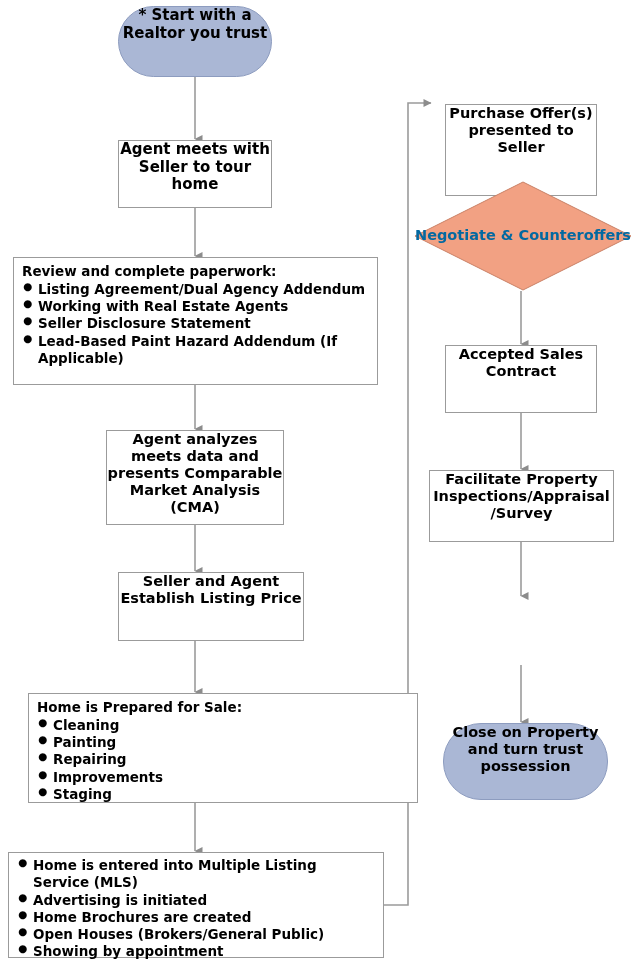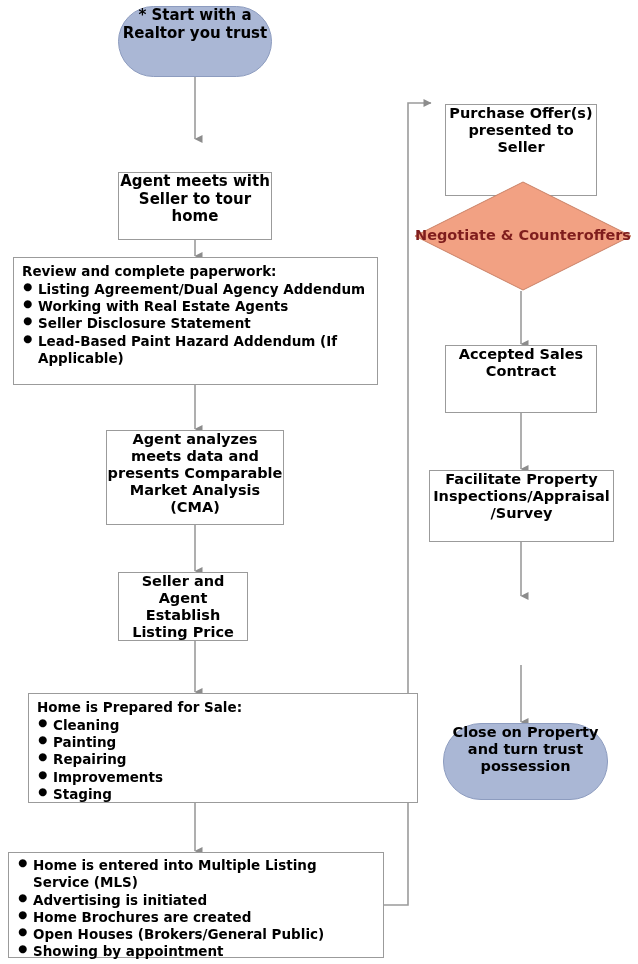--- a/index.html
+++ b/index.html
@@ -54,21 +54,21 @@
     top: 0;
     width: 100%;
     height: 100%;
   }
   .diamond-label {
     position: relative;
     z-index: 2;
     width: 100%;
     text-align: center;
     font-weight: bold;
-    color: #7f1d1d;
+    color: #0369a1;
     line-height: 1.2;
   }
   .node.listbox {
     display: block;
     text-align: left;
     background: #ffffff;
     border: 1px solid #9b9b9b;
     padding: 6px 8px 6px 8px;
   }
   .list-title {
@@ -132,39 +132,39 @@
     <line x1="521" y1="291" x2="521" y2="344" stroke="#9b9b9b" stroke-width="1.6" marker-end="url(#arrowDown)"></line>
     <line x1="521" y1="413" x2="521" y2="469" stroke="#9b9b9b" stroke-width="1.6" marker-end="url(#arrowDown)"></line>
     <line x1="521" y1="542" x2="521" y2="596" stroke="#9b9b9b" stroke-width="1.6" marker-end="url(#arrowDown)"></line>
     <line x1="521" y1="665" x2="521" y2="722" stroke="#9b9b9b" stroke-width="1.6" marker-end="url(#arrowDown)"></line>
   </svg>
 
   <div class="node oval fs15" style="left:118px; top:6px; width:154px; height:71px;">
     <span class="node-label">*  Start with a Realtor you trust</span>
   </div>
 
-  <div class="node box fs15" style="left:118px; top:140px; width:154px; height:68px;margin-top:32px;">
+  <div class="node box fs15" style="left:118px; top:140px; width:154px; height:68px;">
     <span class="node-label">Agent meets with Seller to tour home</span>
   </div>
 
   <div class="node listbox fs135" style="left:13px; top:257px; width:365px; height:128px;">
     <span class="list-title">Review and complete paperwork:</span>
     <ul class="items">
       <li>Listing Agreement/Dual Agency Addendum</li>
       <li>Working with Real Estate Agents</li>
       <li>Seller Disclosure Statement</li>
       <li>Lead-Based Paint Hazard Addendum (If Applicable)</li>
     </ul>
   </div>
 
   <div class="node box fs14" style="left:106px; top:430px; width:178px; height:95px;">
     <span class="node-label">Agent analyzes meets data and presents Comparable Market Analysis (CMA)</span>
   </div>
 
-  <div class="node box fs14" style="left:118px; top:572px; width:130px; height:69px;">
+  <div class="node box fs14" style="left:118px; top:572px; width:186px; height:69px;">
     <span class="node-label">Seller and Agent Establish Listing Price</span>
   </div>
 
   <div class="node listbox fs135" style="left:28px; top:693px; width:390px; height:110px;">
     <span class="list-title">Home is Prepared for Sale:</span>
     <ul class="items">
       <li>Cleaning</li>
       <li>Painting</li>
       <li>Repairing</li>
       <li>Improvements</li>

